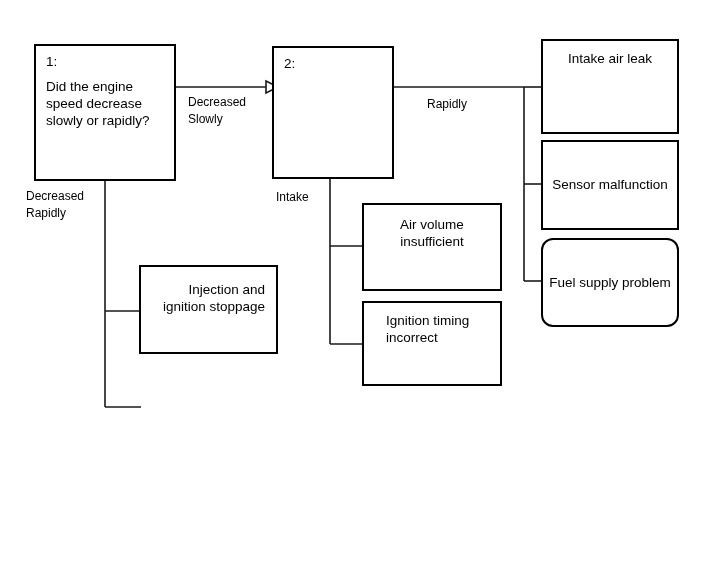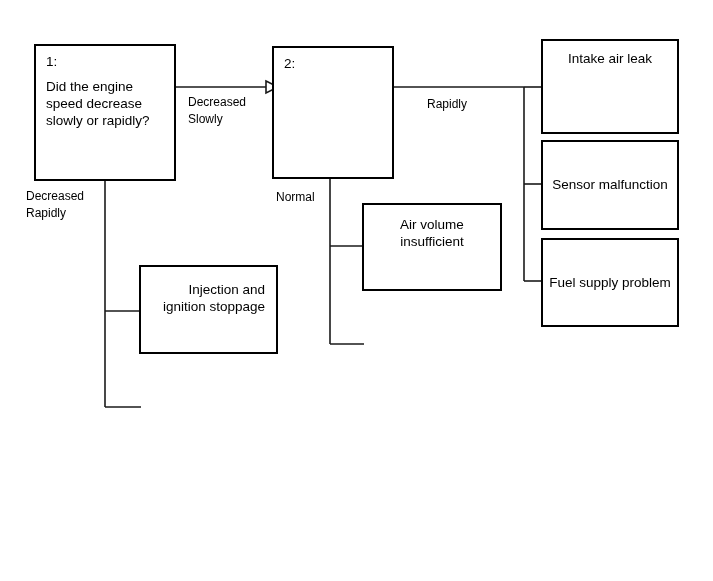--- a/index.html
+++ b/index.html
@@ -116,39 +116,43 @@
   </div>
 
   <div class="node leaf-center" style="left:541px; top:140px; width:138px; height:90px;">
     <span class="node-text" style="top:34px;">Sensor malfunction</span>
   </div>
 
   <div class="node leaf-center" style="left:541px; top:39px; width:138px; height:95px;">
     <span class="node-text">Intake air leak</span>
   </div>
 
-  <div class="node leaf-center" style="left:541px; top:238px; width:138px; height:89px;">
+  <div class="node leaf-center" style="left:541px; top:238px; width:138px; height:89px;border-radius:12px;">
     <span class="node-text" style="top:34px;">Fuel supply problem</span>
   </div>
 
   <div class="node leaf-center" style="left:362px; top:203px; width:140px; height:88px;">
     <span class="node-text" style="top:11px;text-align:center;">Air volume
 insufficient</span>
   </div>
 
+  <div class="node leaf" style="left:362px; top:301px; width:140px; height:85px;">
+    <span class="node-text" style="top:9px;">Ignition timing
+incorrect</span>
+  </div>
 
   <div class="node leaf" style="left:139px; top:265px; width:139px; height:89px;">
     <span class="node-text" style="top:14px;text-align:right;">Injection and
 ignition stoppage</span>
   </div>
 
 
   <div class="edge-label" style="left:188px; top:94px;">Decreased
 Slowly</div>
 
   <div class="edge-label" style="left:26px; top:188px;">Decreased
 Rapidly</div>
 
   <div class="edge-label" style="left:427px; top:96px;">Rapidly</div>
 
-  <div class="edge-label" style="left:276px; top:189px;">Normal</div>
+  <div class="edge-label" style="left:276px; top:189px;">Intake</div>
 
 </div>
 
 </body></html>

